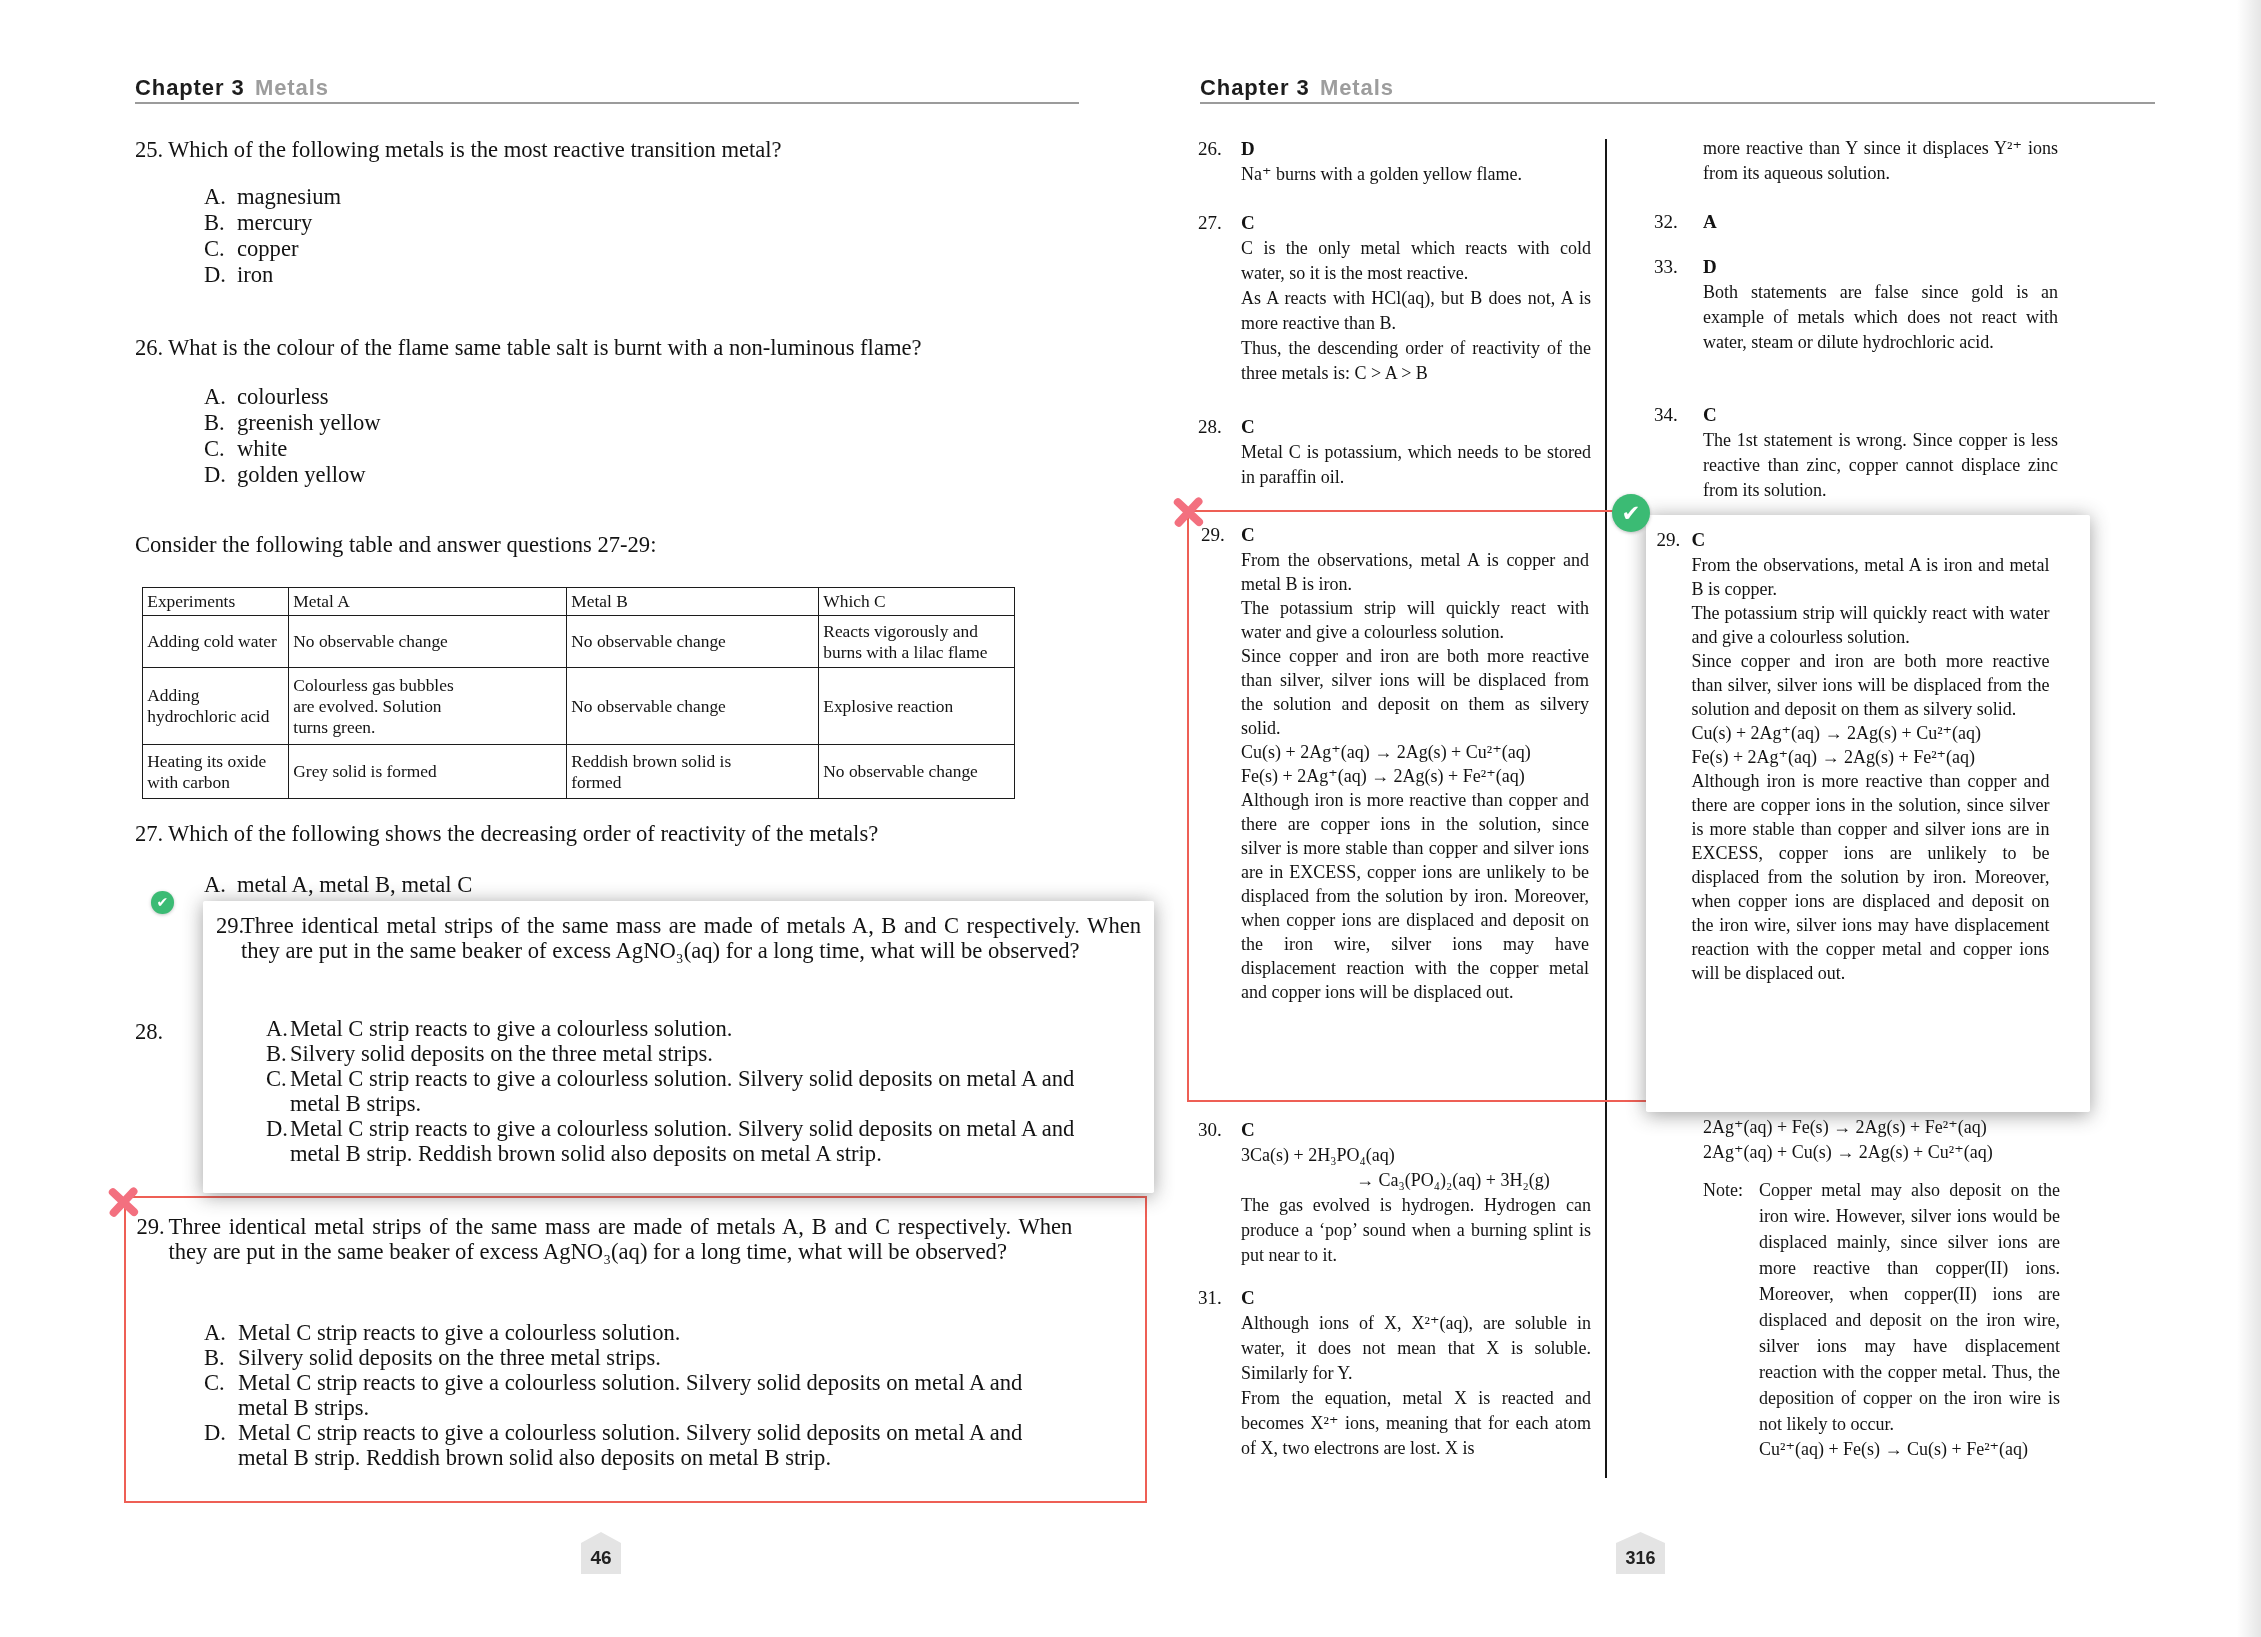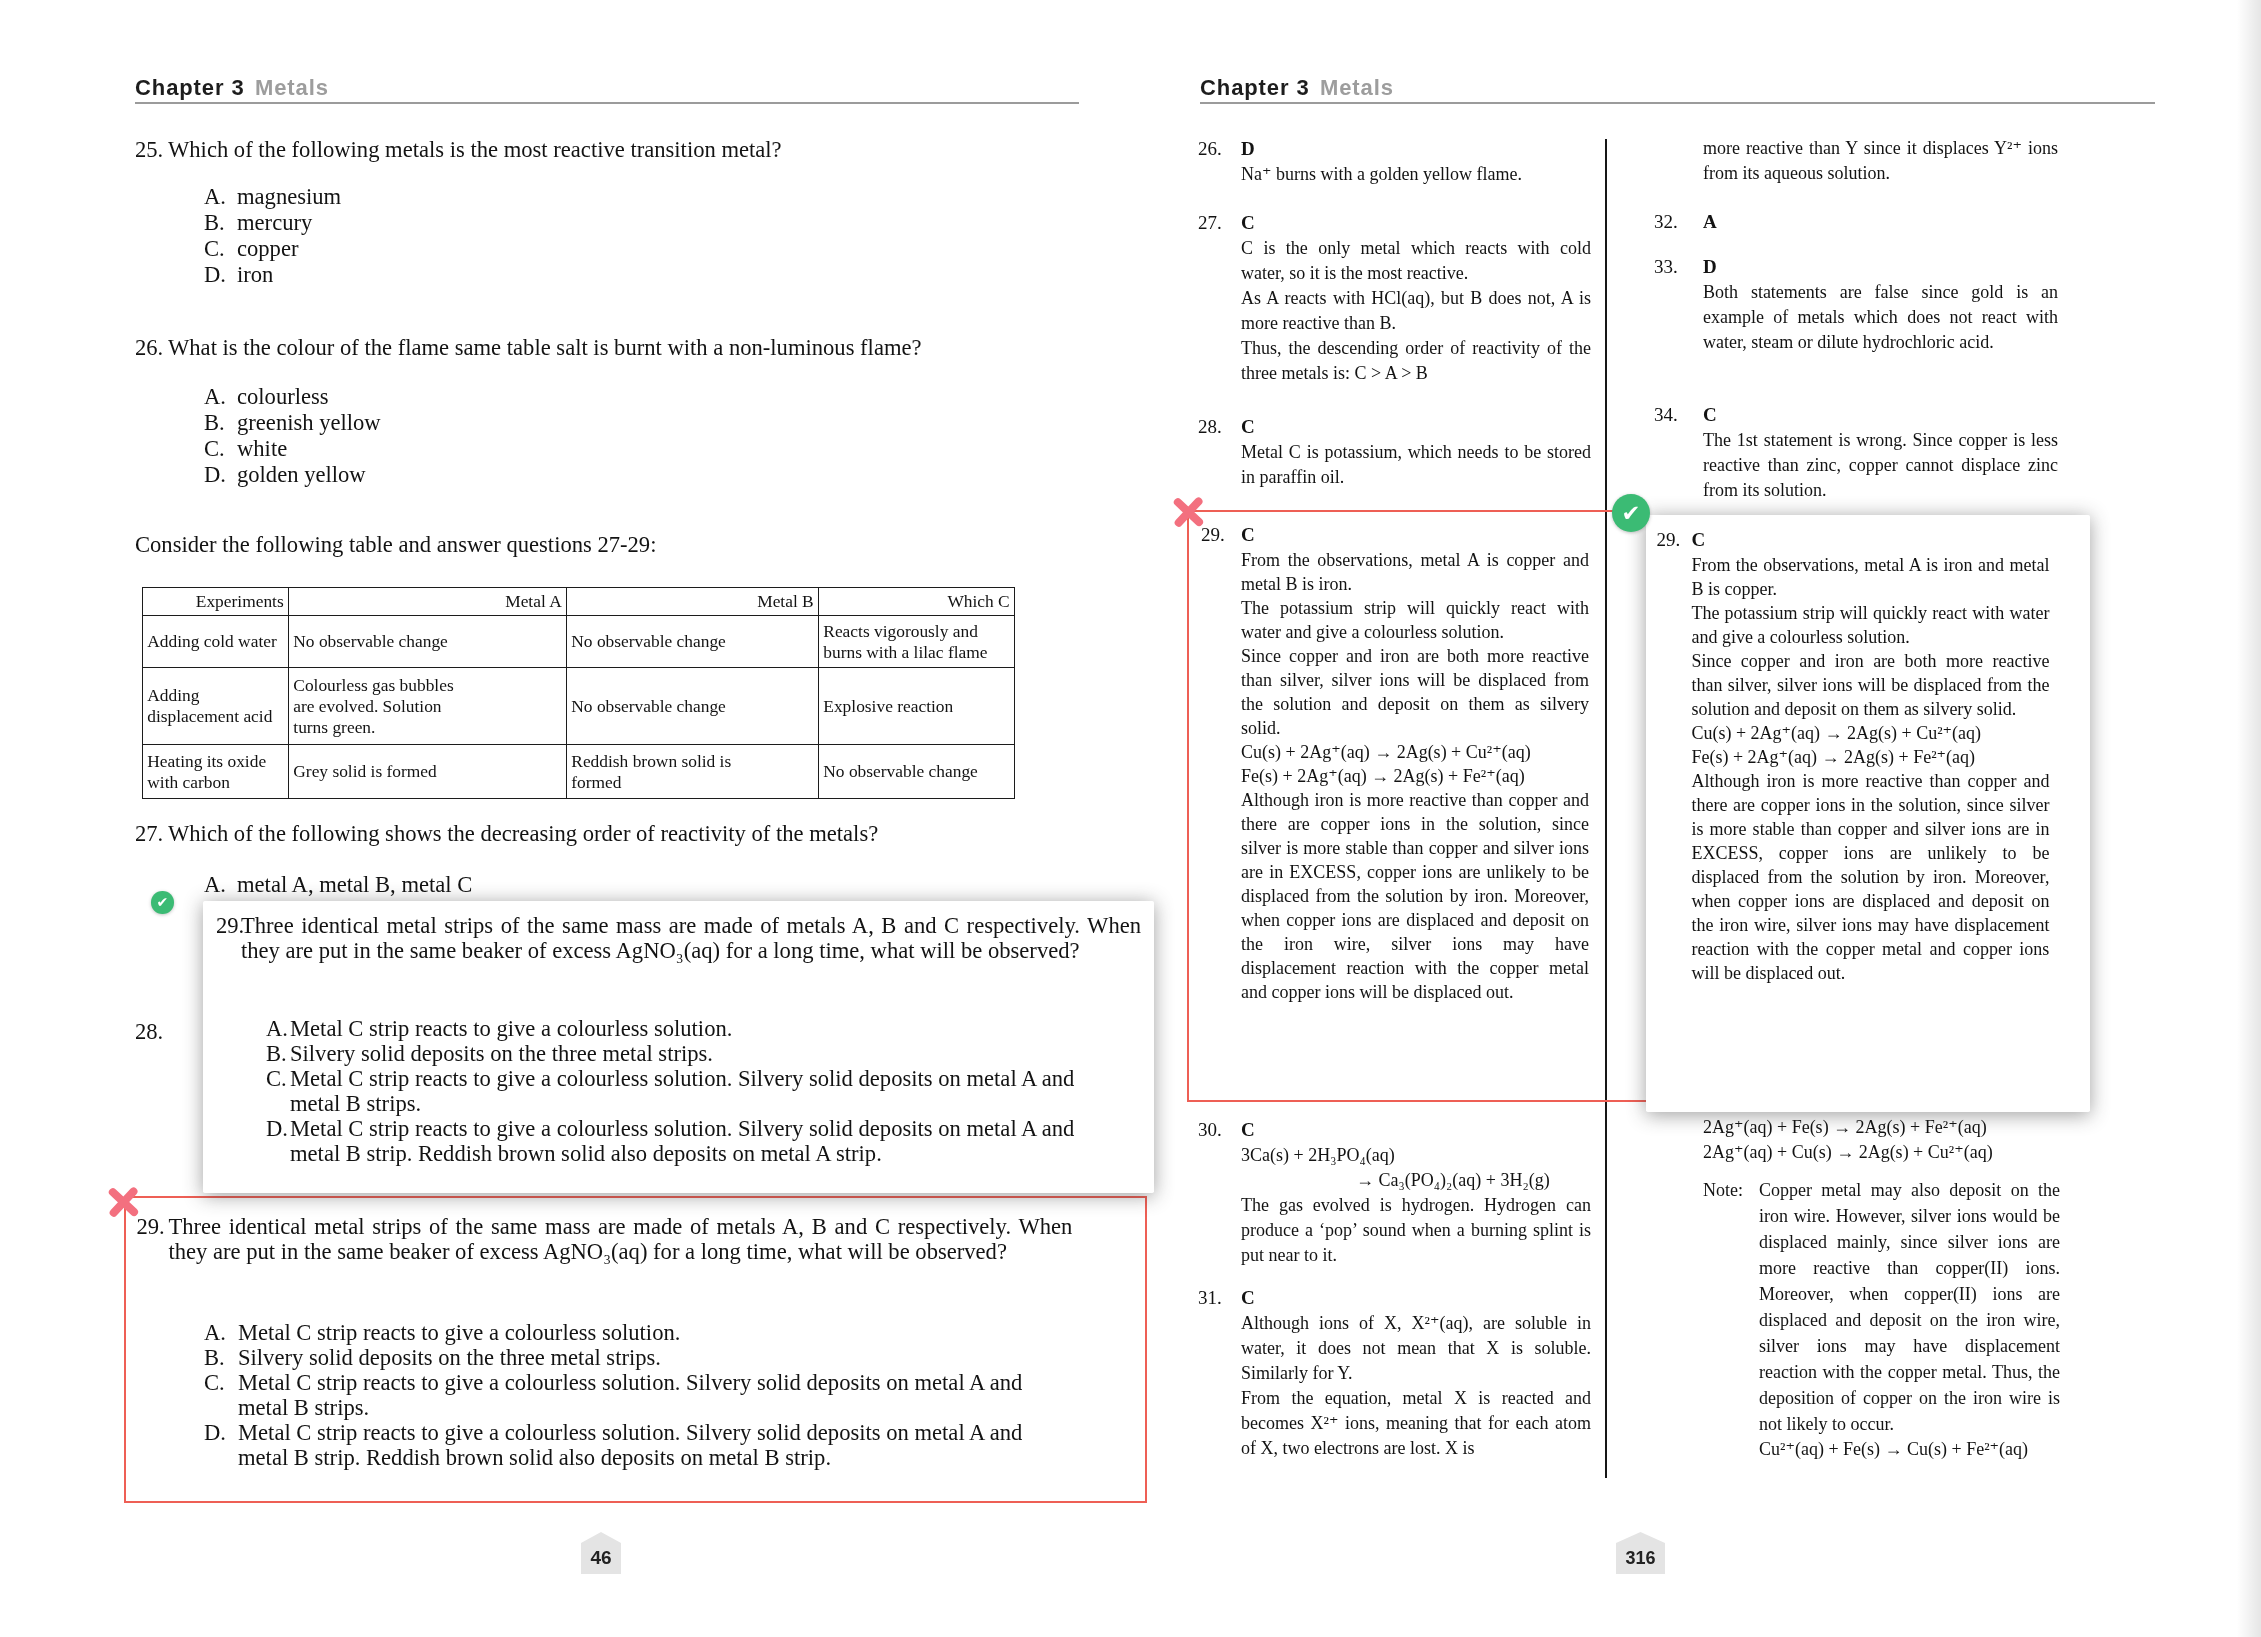--- a/index.html
+++ b/index.html
@@ -19,21 +19,21 @@
   .qn{flex:none;width:33px;}
   .qt{flex:1;}
   .opts{font-size:22.6px;line-height:26px;}
   .optrow{display:flex;}
   .olet{flex:none;width:33px;}
   .otxt{flex:1;}
   .jp{text-align:justify;}
   
   table.obs{border-collapse:collapse;table-layout:fixed;font-size:17.4px;line-height:21px;}
   table.obs th,table.obs td{border:1.7px solid #1c1c1c;padding:2.6px 4.3px;vertical-align:middle;white-space:pre-line;font-weight:normal;text-align:left;}
-  table.obs th{text-align:right;}
+  table.obs th{text-align:left;}
   
   .arow{display:flex;}
   .an{flex:none;font-size:19px;line-height:26px;}
   .abody{flex:1;}
   .alet{font-weight:bold;font-size:19px;line-height:26px;}
   .ap{font-size:18px;line-height:25px;text-align:justify;}
   .apc{font-size:18px;line-height:24px;text-align:justify;}
   .aeq{font-size:18px;line-height:25px;white-space:nowrap;}
   .aeqc{font-size:18px;line-height:24px;white-space:nowrap;}
   
@@ -126,21 +126,21 @@
   </tr>
   <tr style="height:52px;">
     <td>Adding cold water</td>
     <td>No observable change</td>
     <td>No observable change</td>
     <td>Reacts vigorously and
 burns with a lilac flame</td>
   </tr>
   <tr style="height:77px;">
     <td>Adding
-displacement acid</td>
+hydrochloric acid</td>
     <td>Colourless gas bubbles
 are evolved. Solution
 turns green.</td>
     <td>No observable change</td>
     <td>Explosive reaction</td>
   </tr>
   <tr style="height:54px;">
     <td>Heating its oxide
 with carbon</td>
     <td>Grey solid is formed</td>

